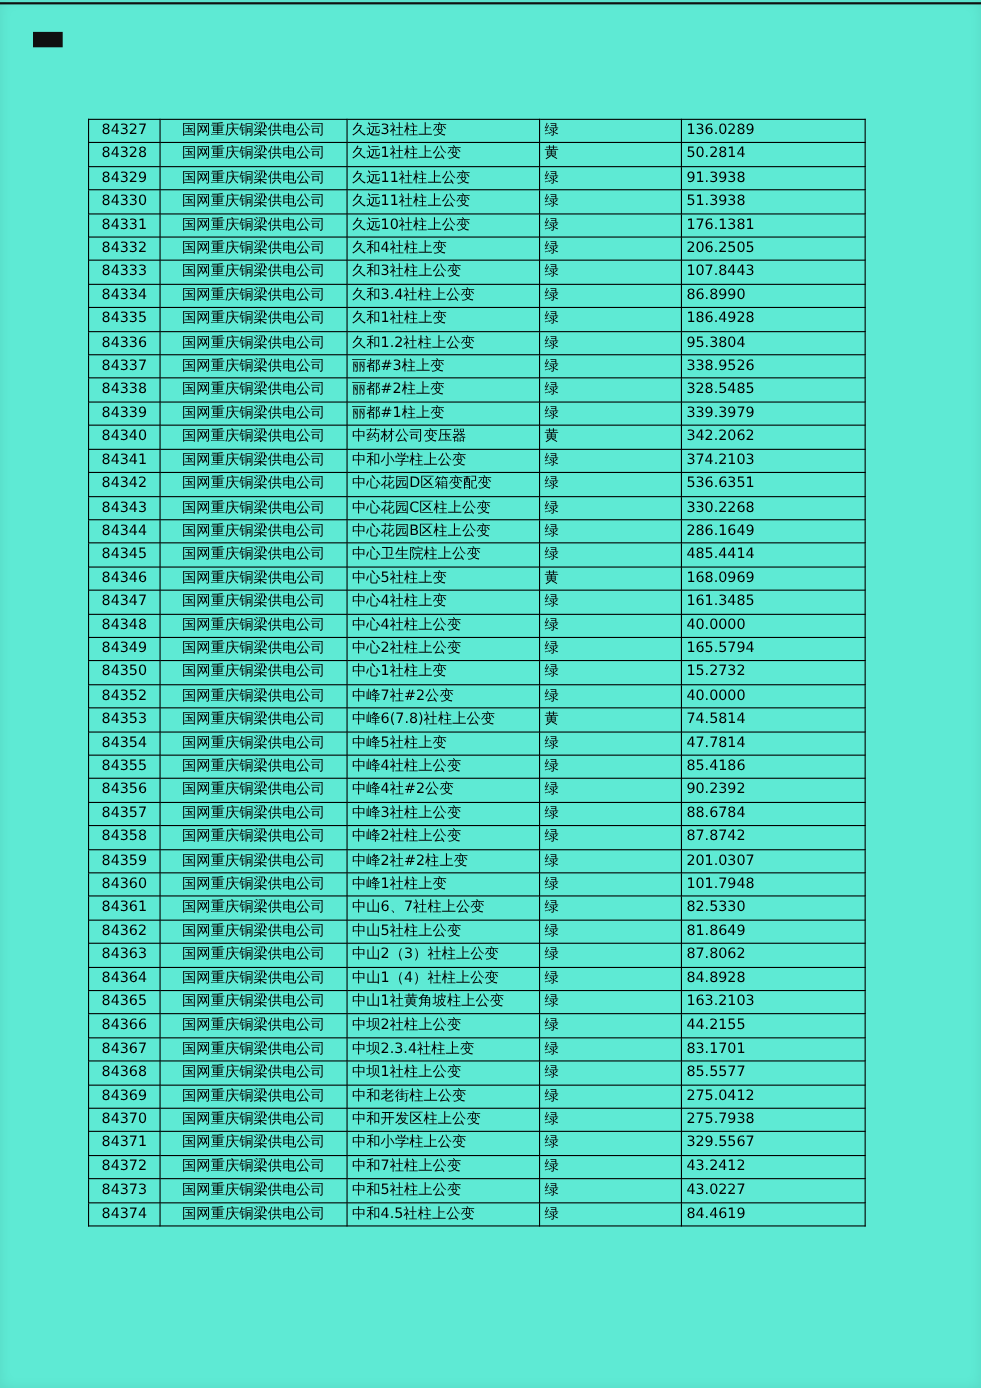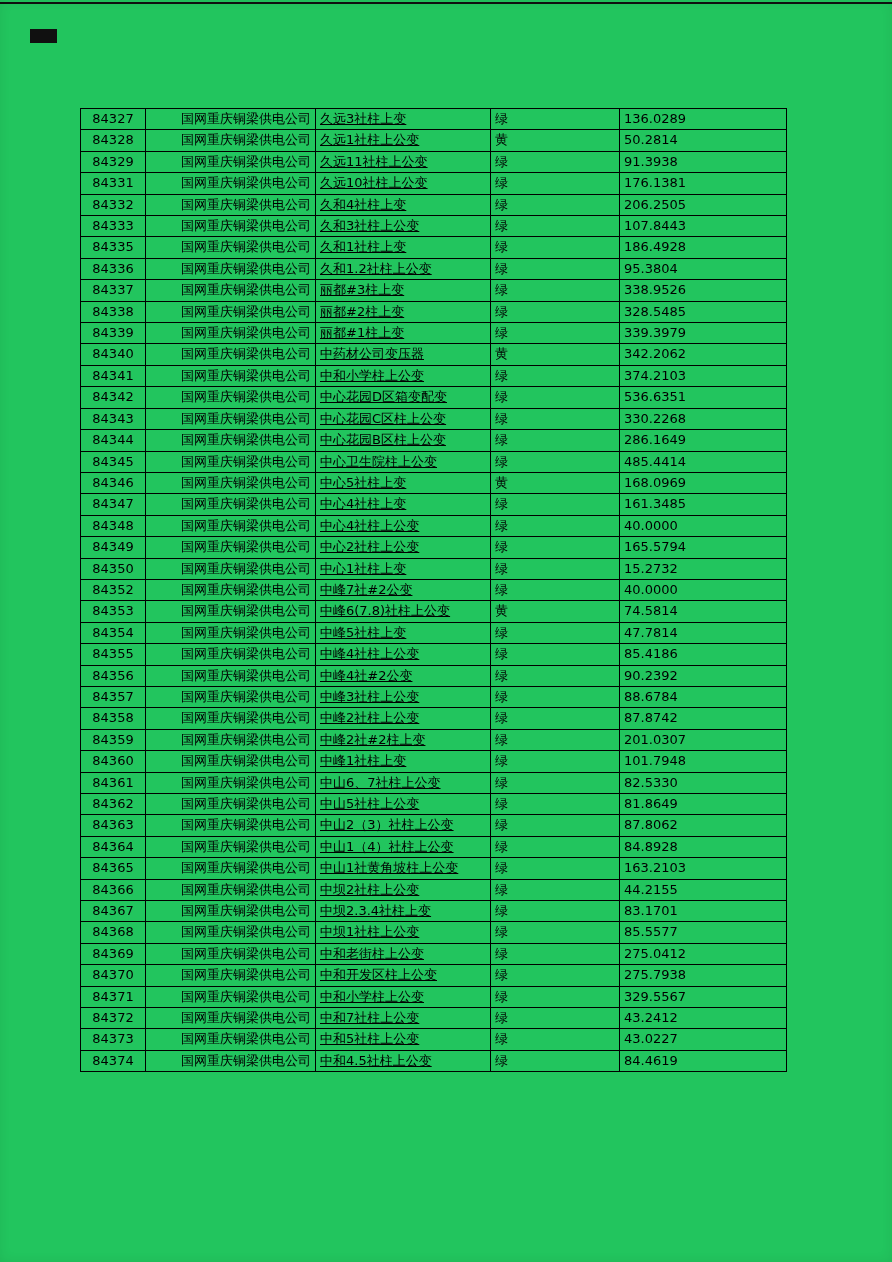--- a/index.html
+++ b/index.html
@@ -8,21 +8,21 @@
     height: 1262px;
     position: relative;
     background: #ffffff;
     font-family: "DejaVu Sans", sans-serif;
     color: #000;
     overflow: hidden;
   }
   .page {
     position: absolute;
     inset: 0;
-    background: #22c55e;
+    background: #5eead4;
     box-shadow: inset 0 0 12px rgba(0,0,0,0.08);
   }
   .top-line {
     position: absolute;
     top: 2px;
     left: 0;
     width: 892px;
     height: 2px;
     background: #101010;
   }
@@ -46,22 +46,22 @@
     border: 1px solid #000;
     font-size: 13px;
     line-height: 20.4px;
     height: 20.4px;
     padding: 0 4px;
     white-space: nowrap;
     overflow: hidden;
     vertical-align: middle;
   }
   td.c-id     { text-align: center; }
-  td.c-company{ text-align: right; }
-  td.c-device { text-align: left; text-decoration: underline; }
+  td.c-company{ text-align: center; }
+  td.c-device { text-align: left; }
   td.c-status { text-align: left; }
   td.c-value  { text-align: left; padding-right: 55px; }
 </style>
 </head>
 <body>
 
 <div class="page">
   <div class="top-line"></div>
   <div class="corner-mark"></div>
 
@@ -89,39 +89,53 @@
           <td class="c-value">50.2814</td>
         </tr>
         <tr>
           <td class="c-id">84329</td>
           <td class="c-company">国网重庆铜梁供电公司</td>
           <td class="c-device">久远11社柱上公变</td>
           <td class="c-status">绿</td>
           <td class="c-value">91.3938</td>
         </tr>
         <tr>
+          <td class="c-id">84330</td>
+          <td class="c-company">国网重庆铜梁供电公司</td>
+          <td class="c-device">久远11社柱上公变</td>
+          <td class="c-status">绿</td>
+          <td class="c-value">51.3938</td>
+        </tr>
+        <tr>
           <td class="c-id">84331</td>
           <td class="c-company">国网重庆铜梁供电公司</td>
           <td class="c-device">久远10社柱上公变</td>
           <td class="c-status">绿</td>
           <td class="c-value">176.1381</td>
         </tr>
         <tr>
           <td class="c-id">84332</td>
           <td class="c-company">国网重庆铜梁供电公司</td>
           <td class="c-device">久和4社柱上变</td>
           <td class="c-status">绿</td>
           <td class="c-value">206.2505</td>
         </tr>
         <tr>
           <td class="c-id">84333</td>
           <td class="c-company">国网重庆铜梁供电公司</td>
           <td class="c-device">久和3社柱上公变</td>
           <td class="c-status">绿</td>
           <td class="c-value">107.8443</td>
+        </tr>
+        <tr>
+          <td class="c-id">84334</td>
+          <td class="c-company">国网重庆铜梁供电公司</td>
+          <td class="c-device">久和3.4社柱上公变</td>
+          <td class="c-status">绿</td>
+          <td class="c-value">86.8990</td>
         </tr>
         <tr>
           <td class="c-id">84335</td>
           <td class="c-company">国网重庆铜梁供电公司</td>
           <td class="c-device">久和1社柱上变</td>
           <td class="c-status">绿</td>
           <td class="c-value">186.4928</td>
         </tr>
         <tr>
           <td class="c-id">84336</td>

